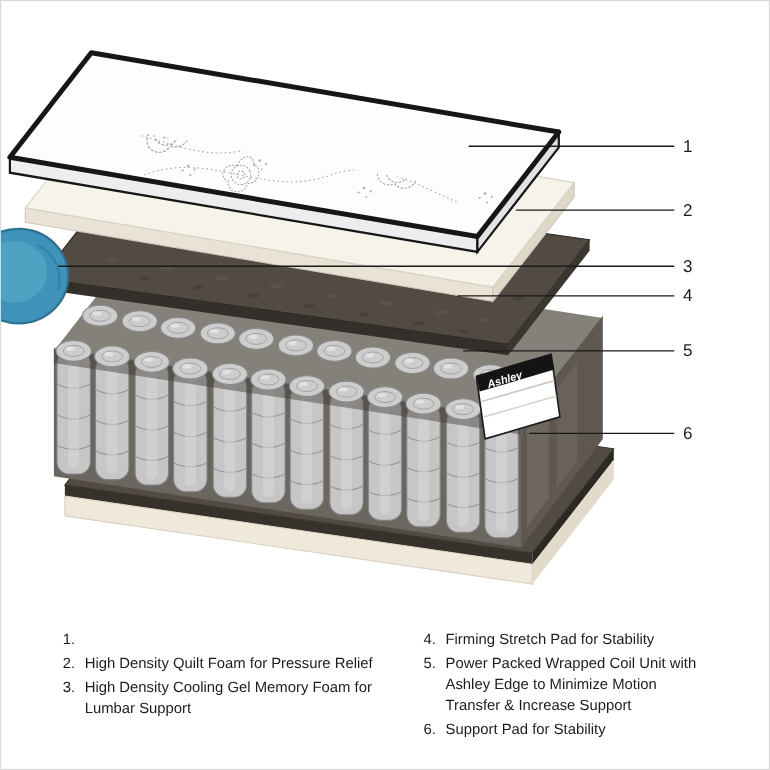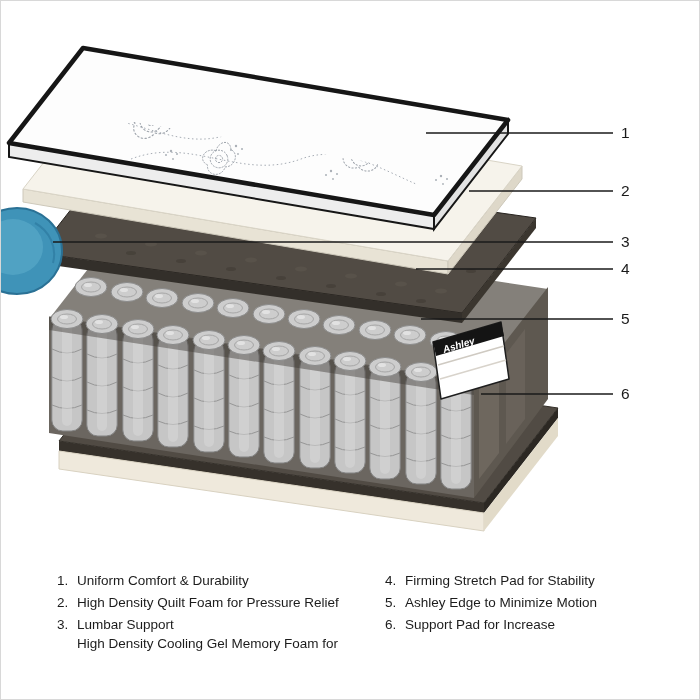--- a/index.html
+++ b/index.html
@@ -208,52 +208,53 @@
       <text class="callout-num" x="620" y="323">5</text>
       <text class="callout-num" x="620" y="398">6</text>
     </g>
   </svg>
 
   <div class="legend">
     <div class="lcol left">
       <div class="litem">
         <span class="lnum">1.</span>
         <span class="ltxt">
-            <span class="lline">Uniform Comfort &amp; Durability</span>
           </span>
       </div>
       <div class="litem">
         <span class="lnum">2.</span>
         <span class="ltxt">
             <span class="lline">High Density Quilt Foam for Pressure Relief</span>
           </span>
       </div>
       <div class="litem">
         <span class="lnum">3.</span>
         <span class="ltxt">
+            <span class="lline">High Density Cooling Gel Memory Foam for</span>
             <span class="lline">Lumbar Support</span>
-            <span class="lline">High Density Cooling Gel Memory Foam for</span>
           </span>
       </div>
     </div>
     <div class="lcol right">
       <div class="litem">
         <span class="lnum">4.</span>
         <span class="ltxt">
             <span class="lline">Firming Stretch Pad for Stability</span>
           </span>
       </div>
       <div class="litem">
         <span class="lnum">5.</span>
         <span class="ltxt">
+            <span class="lline">Power Packed Wrapped Coil Unit with</span>
             <span class="lline">Ashley Edge to Minimize Motion</span>
+            <span class="lline">Transfer &amp; Increase Support</span>
           </span>
       </div>
       <div class="litem">
         <span class="lnum">6.</span>
         <span class="ltxt">
-            <span class="lline">Support Pad for Increase</span>
+            <span class="lline">Support Pad for Stability</span>
           </span>
       </div>
     </div>
   </div>
 
 </div>
 
 </body></html>

